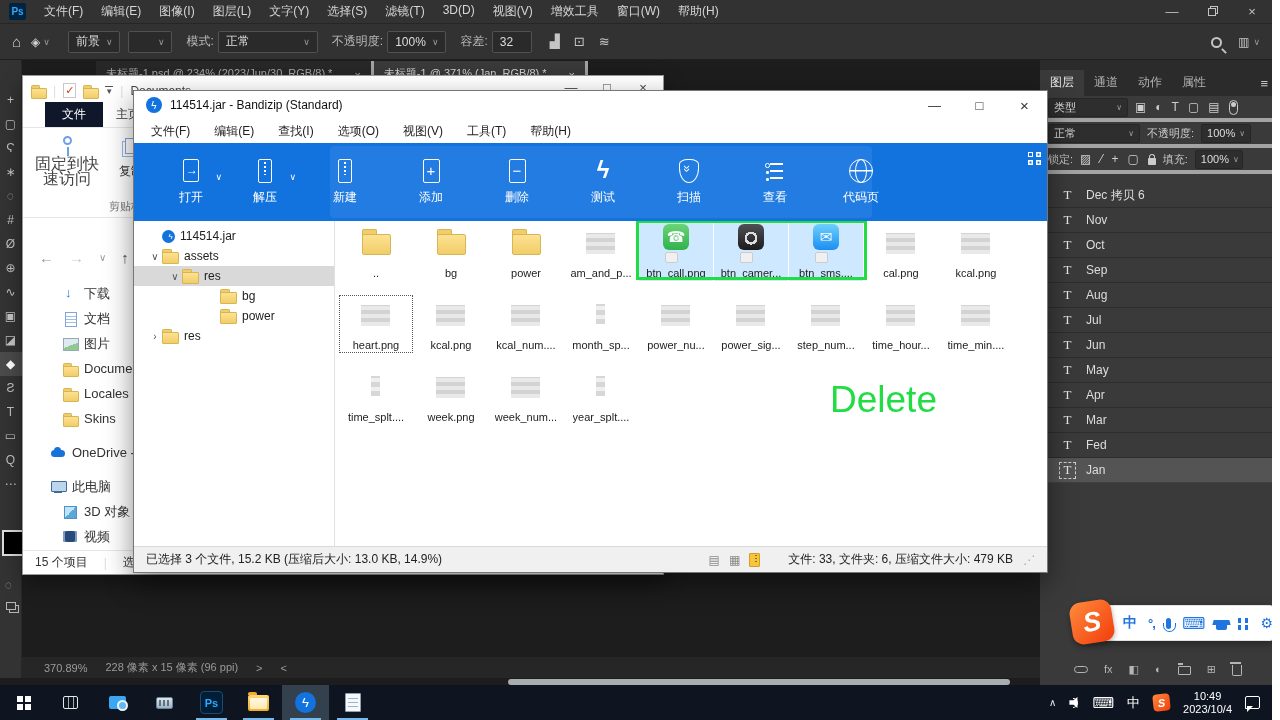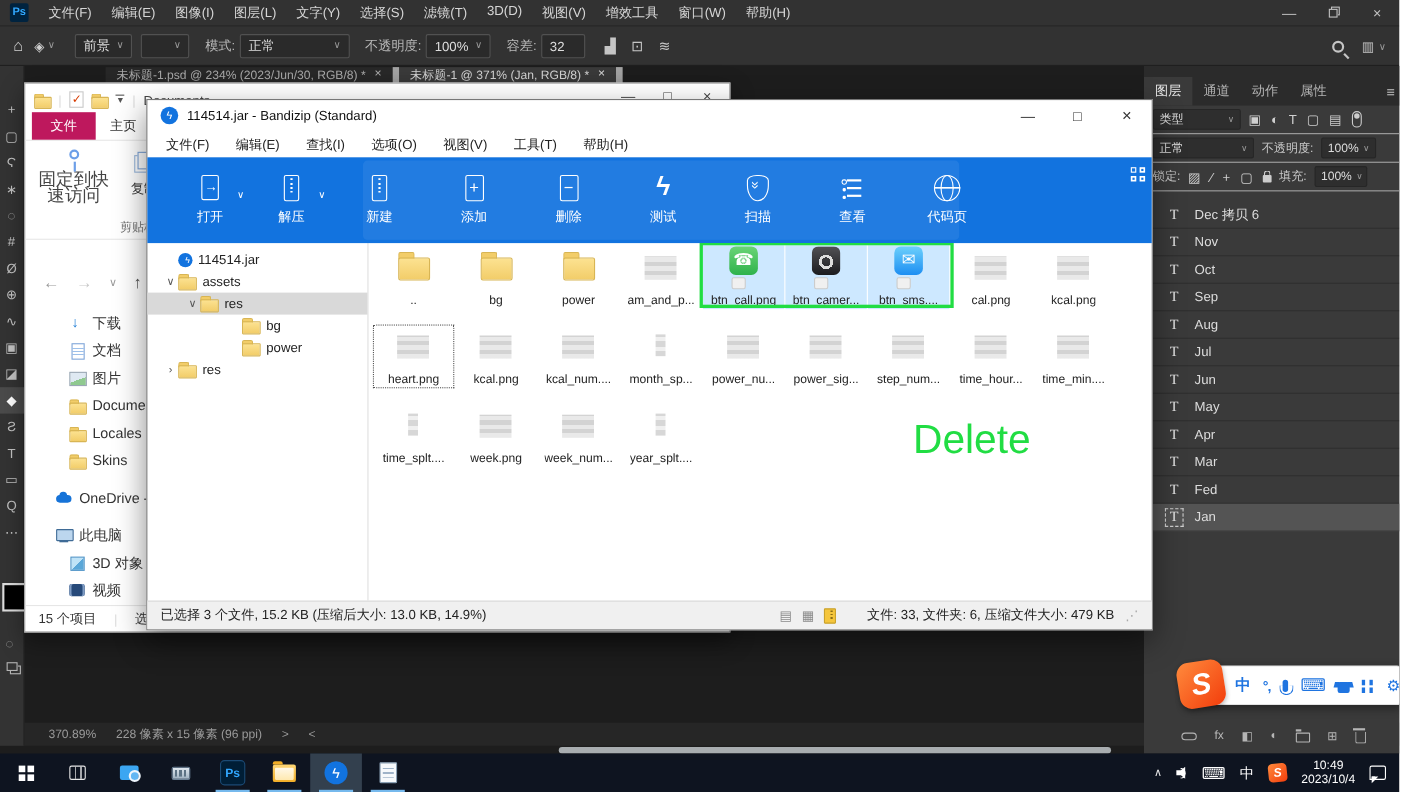--- a/index.html
+++ b/index.html
@@ -20,21 +20,21 @@
 .opt-chev{font-size:9px;color:#999}
 .opt-label{margin-left:10px;color:#b9b9b9}
 .opt-glyphs{display:flex;gap:14px;margin-left:14px;color:#c5c5c5;font-size:13px}
 .opt-right{position:absolute;right:12px;top:0;height:36px;display:flex;align-items:center;gap:16px}
 .i-search{width:11px;height:11px;border:2px solid #c5c5c5;border-radius:50%;position:relative}
 .i-search::after{content:"";position:absolute;width:2px;height:6px;background:#c5c5c5;left:10px;top:9px;transform:rotate(-45deg)}
 .opt-panelbox{display:flex;align-items:center;gap:4px;color:#c5c5c5}
 .ps-collapse{position:absolute;font-size:9px;color:#9a9a9a;z-index:1;letter-spacing:-1px}
 
 .ps-doctabs{position:absolute;top:61px;left:96px;height:20px;display:flex;font-size:11px;color:#ababab;z-index:1}
-.doctab{display:flex;align-items:flex-start;gap:8px;padding:0 10px;background:#282828;border-right:6px solid #a3a3a3;white-space:nowrap}
+.doctab{display:flex;align-items:flex-end;gap:22px;padding:0 10px;background:#282828;border-right:3px solid #a3a3a3;white-space:nowrap}
 .doctab.active{background:#3a3a3a;color:#d5d5d5}
 
 .ps-tools{position:absolute;top:60px;left:0;width:22px;bottom:42px;background:#333;border-right:1px solid #272727;z-index:1}
 .ps-tools-list{display:flex;flex-direction:column;align-items:center;margin-top:28px}
 .ps-tool{width:22px;height:24px;display:flex;align-items:center;justify-content:center;color:#c3c3c3;font-size:12px}
 .ps-tool.sel{background:#4b4b4b;color:#fff}
 .ps-fg{position:absolute;left:2px;top:530px;width:28px;height:26px;background:#000;border:2px solid #dedede;z-index:1}
 .ps-bgc{position:absolute;left:14px;top:552px;width:25px;height:15px;background:#fff;border:1px solid #999;z-index:0}
 .ps-qmask{position:absolute;left:5px;top:578px;color:#b5b5b5;font-size:12px;z-index:1}
 .ps-scrmode{position:absolute;left:6px;top:602px;width:10px;height:8px;border:1.5px solid #b5b5b5;box-shadow:3px 3px 0 -1px #333,3px 3px 0 0 #b5b5b5;z-index:1}
@@ -42,21 +42,21 @@
 .ps-status{position:absolute;left:22px;right:0;top:657px;height:21px;background:#262626;color:#9a9a9a;font-size:11px;display:flex;align-items:center;gap:18px;z-index:1}
 .ps-status .zoomtxt{margin-left:22px}
 .ps-hthumb{position:absolute;left:508px;top:679px;width:502px;height:6px;background:#a8adb0;border-radius:3px;z-index:1}
 
 .ps-panel{position:absolute;left:1040px;top:60px;width:240px;bottom:35px;background:#3a3a3a;z-index:2}
 .panel-top{height:11px;background:#2b2b2b;text-align:right;padding-right:5px;font-size:8px;color:#999;letter-spacing:-1px}
 .panel-tabs{height:25px;background:#2b2b2b;display:flex;align-items:flex-end;font-size:12px;color:#b2b2b2}
 .panel-tab{padding:4px 10px 5px;white-space:nowrap}
 .panel-tab.active{background:#3a3a3a;color:#e8e8e8}
 .panel-burger{margin-left:auto;padding-right:8px;color:#c5c5c5;font-size:13px}
-.panel-row{display:flex;align-items:center;height:26px;padding:0 8px;gap:7px;border-bottom:1px solid #a3a3a3;color:#c9c9c9;font-size:11px}
+.panel-row{display:flex;align-items:center;height:26px;padding:0 8px;gap:7px;border-bottom:4px solid #a3a3a3;color:#c9c9c9;font-size:11px}
 .p-box{height:19px;background:#2e2e2e;border:1px solid #262626;border-radius:2px;display:flex;align-items:center;justify-content:space-between;padding:0 5px;color:#ddd;gap:4px}
 .p-chev{font-size:8px;color:#999}
 .p-icons{display:flex;gap:9px;color:#cfcfcf;font-size:12px;align-items:center}
 .i-toggle{width:9px;height:15px;border:1.5px solid #ccc;border-radius:5px;position:relative}
 .i-toggle::after{content:"";position:absolute;left:1px;top:1px;width:5px;height:5px;border-radius:50%;background:#ccc}
 .i-lock{width:8px;height:7px;background:#ccc;border-radius:1px;position:relative;margin-top:4px}
 .i-lock::before{content:"";position:absolute;left:1px;top:-4px;width:4px;height:4px;border:1.5px solid #ccc;border-bottom:none;border-radius:3px 3px 0 0}
 .layers{position:absolute;top:123px;left:0;right:0;bottom:36px;overflow:hidden}
 .layer-row{height:25px;display:flex;align-items:center;border-bottom:1px solid rgba(0,0,0,.22);color:#ddd;font-size:12px}
 .layer-row .t{width:17px;height:17px;display:flex;align-items:center;justify-content:center;font-family:"Liberation Serif","DejaVu Serif",serif;font-size:13px;color:#e8e8e8;margin:0 10px 0 19px}
@@ -70,21 +70,21 @@
 .i-trash{width:10px;height:11px;border:1.5px solid #b5b5b5;border-top:none;border-radius:0 0 2px 2px;position:relative;margin-top:3px}
 .i-trash::before{content:"";position:absolute;top:-3px;left:-2.5px;width:11px;height:1.5px;background:#b5b5b5}
 
 .explorer{position:absolute;left:22px;top:75px;width:642px;height:500px;background:#fff;border:1px solid #999;box-shadow:0 8px 20px rgba(0,0,0,.4);z-index:3;font-size:12px;color:#333}
 .ex-title{position:relative;height:27px}
 .ex-qat{position:absolute;left:8px;top:7px;display:flex;align-items:center;gap:7px;color:#888}
 .ex-doc-title{color:#444}
 .ex-ctl{position:absolute;right:2px;top:4px;display:flex}
 .ex-ctl span{width:36px;text-align:center;color:#444;font-size:13px}
 .ex-tabs{height:25px;display:flex;align-items:flex-end;border-bottom:1px solid #e6e6e6}
-.tab-file{background:#be185d;color:#fff;padding:4px 17px;margin-left:6px}
+.tab-file{background:#0f172a;color:#fff;padding:4px 17px;margin-left:22px}
 .tab-home{padding:4px 13px;color:#333}
 .ex-ribbon{position:relative;height:90px;border-bottom:1px solid #e6e6e6}
 .rb-pin{position:absolute;left:12px;top:8px;width:64px;text-align:center}
 .i-pin{display:inline-block;width:9px;height:9px;border:2.5px solid #6d9fe8;border-radius:50%;position:relative;margin-bottom:8px}
 .i-pin::after{content:"";position:absolute;left:2px;top:9px;width:2.5px;height:9px;background:#6d9fe8}
 .rb-pin .lbl{font-size:16px;color:#444;line-height:15px}
 .rb-copy{position:absolute;left:86px;top:10px;width:44px;text-align:center}
 .i-copy{display:inline-block;width:13px;height:16px;border:1.5px solid #7fa6d9;background:#fff;position:relative;margin-bottom:6px;box-shadow:-3px 3px 0 -1px #fff,-3px 3px 0 0 #9ab8dd}
 .rb-group{position:absolute;left:86px;bottom:3px;font-size:11px;color:#777}
 .ex-nav{margin-top:24px;height:30px;display:flex;align-items:center;gap:15px;padding-left:16px;font-size:15px;color:#999}

